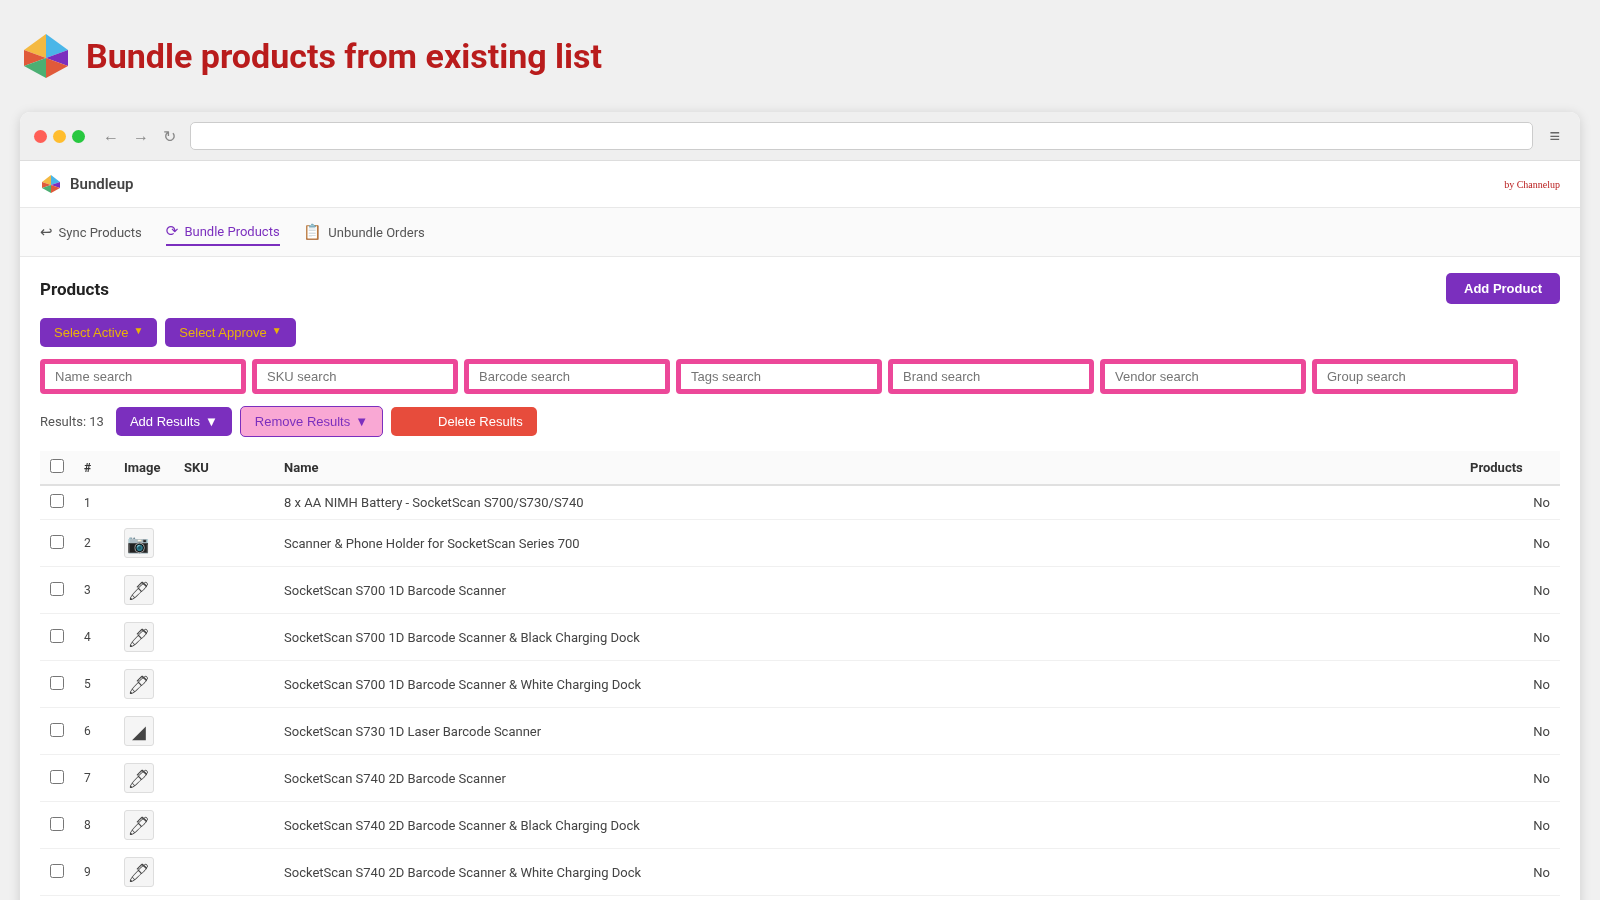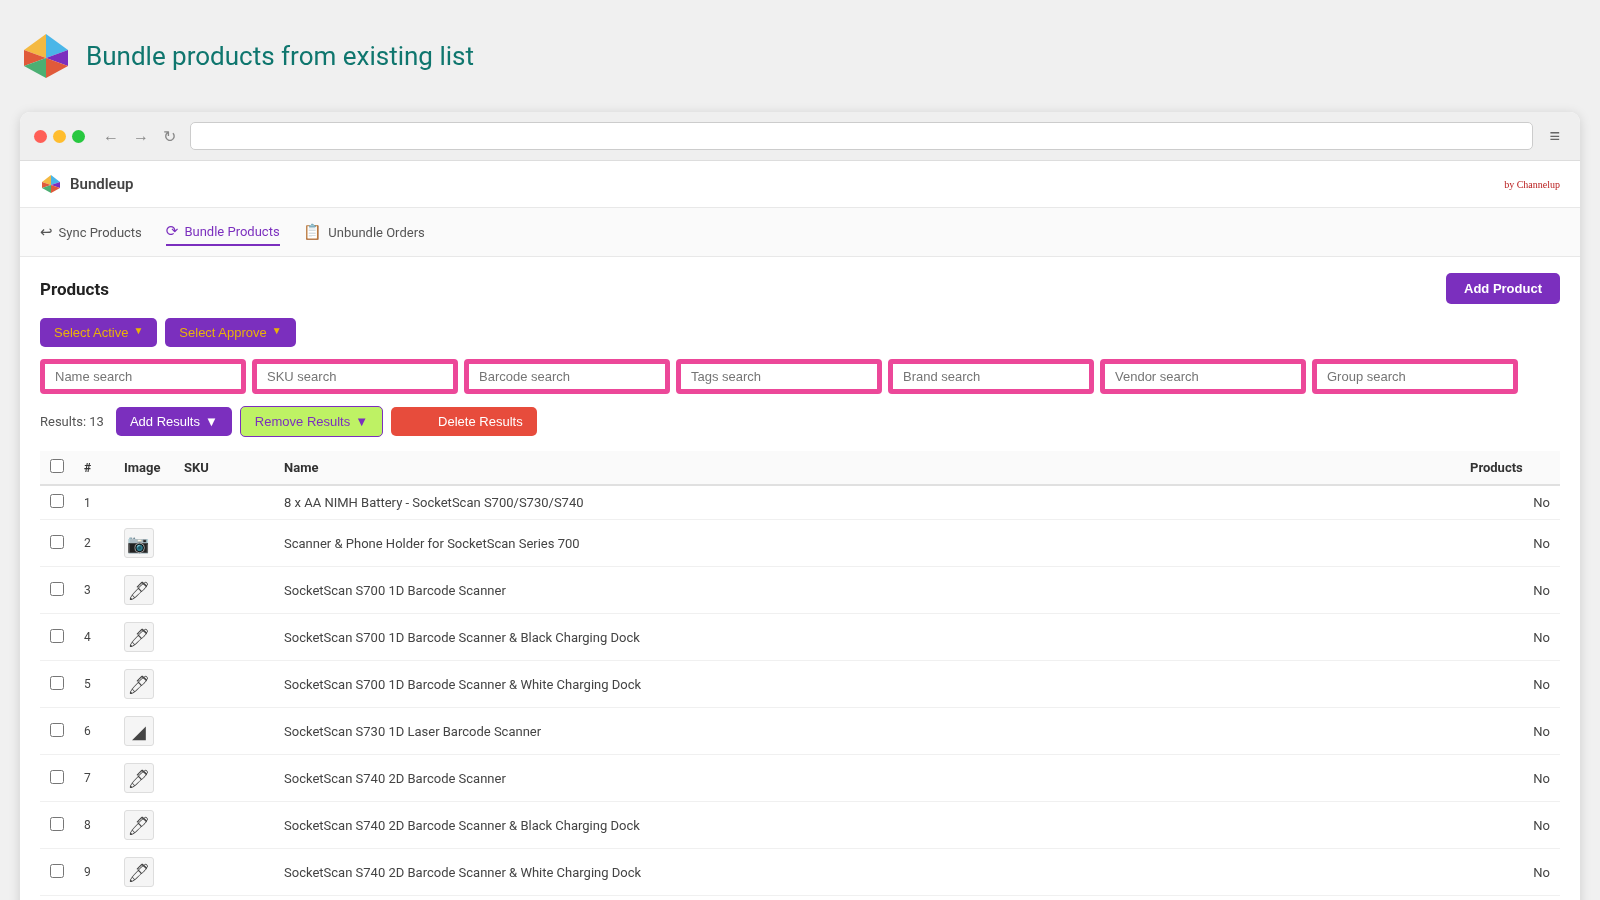--- a/index.html
+++ b/index.html
@@ -17,23 +17,23 @@
       align-items: center;
       gap: 14px;
       margin-bottom: 20px;
       padding: 10px 0;
     }
     .app-logo {
       width: 52px;
       height: 52px;
     }
     .app-title {
-      font-size: 26px;
-      font-weight: 400;
-      color: #0f766e;
+      font-size: 34px;
+      font-weight: 700;
+      color: #b91c1c;
     }
 
     
     .browser-chrome {
       background: #fff;
       border-radius: 10px;
       box-shadow: 0 2px 12px rgba(0,0,0,0.15);
       overflow: hidden;
     }
     .browser-topbar {
@@ -226,21 +226,21 @@
       display: flex;
       align-items: center;
       gap: 5px;
       justify-content: space-between;
     }
     .btn-purple {
       background: #7b2fbe;
       color: #fff;
     }
     .btn-outline-purple {
-      background: #bef264;
+      background: #f9a8d4;
       color: #7b2fbe;
       border: 1px solid #7b2fbe;
     }
     .btn-danger {
       background: #e74c3c;
       color: #fff;
       padding-left: 47px;
     }
 
     

